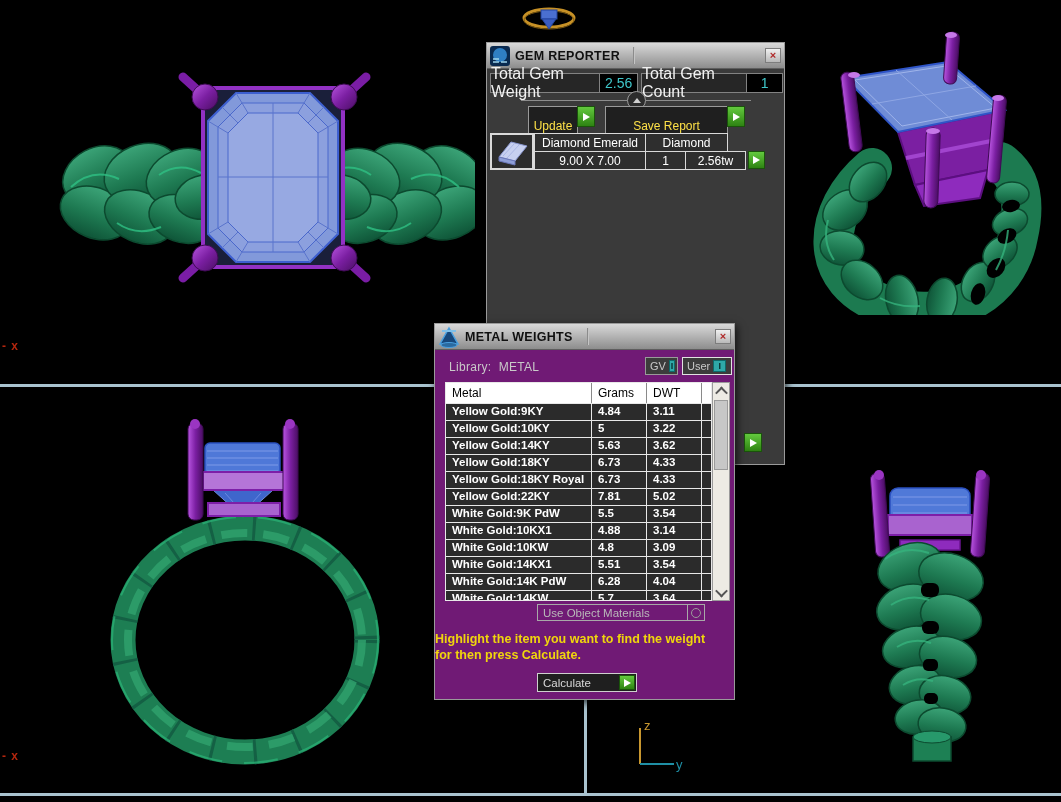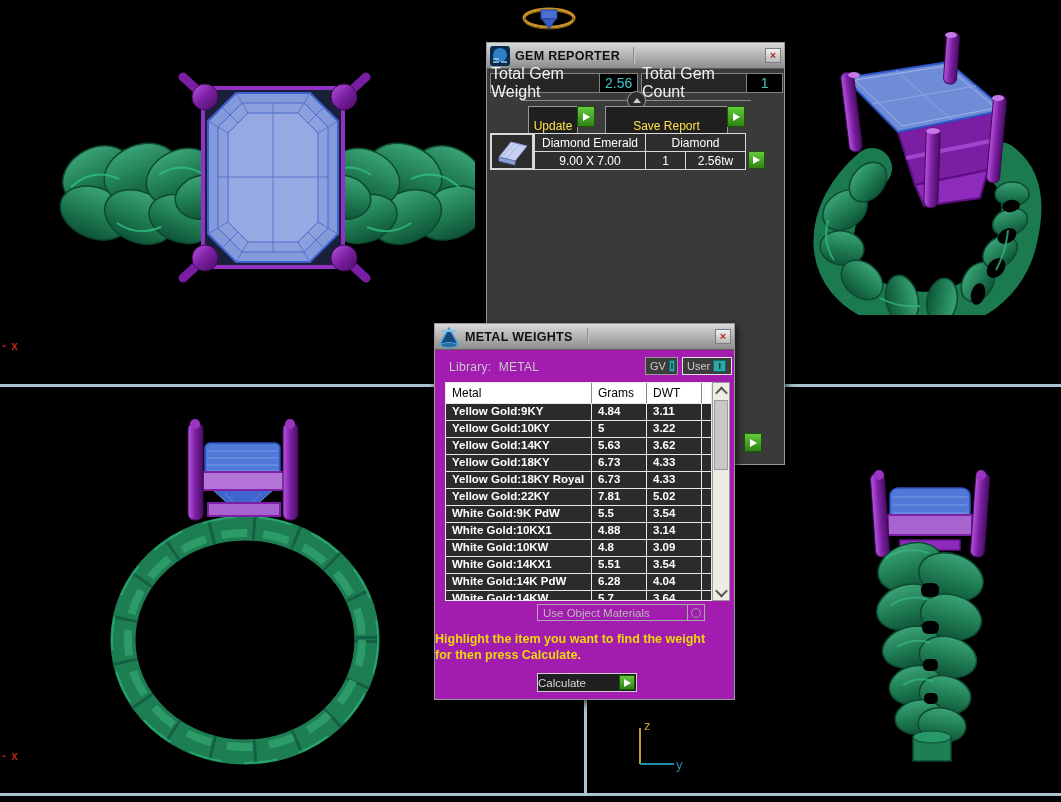--- a/index.html
+++ b/index.html
@@ -12,21 +12,21 @@
   .hdiv { position:absolute; left:0; top:384px; width:1061px; height:3px; background:#a9c3cf; z-index:2; }
   .bdiv { position:absolute; left:0; top:793px; width:1061px; height:3px; background:#a9c3cf; z-index:2; }
 
   
   .axis-x { position:absolute; color:#b3260e; font-weight:bold; font-size:12px; z-index:3; letter-spacing:1px; }
 
   
   .dlg { position:absolute; border:1px solid #9a9a9a; box-sizing:border-box;
          box-shadow:2px 3px 8px rgba(0,0,0,.7); }
   .dlg-gr { left:486px; top:42px; width:299px; height:423px; background:#3a3a3a; z-index:5; }
-  .dlg-mw { left:434px; top:323px; width:301px; height:377px; background:#a21caf; z-index:6; }
+  .dlg-mw { left:434px; top:323px; width:301px; height:377px; background:#701a75; z-index:6; }
   .titlebar { position:absolute; left:0; top:0; right:0; height:26px;
               background:linear-gradient(#d9d9d9,#8d8d8d); border-bottom:1px solid #5e5e5e;
               display:flex; align-items:center; padding:0 3px; gap:5px; box-sizing:border-box; }
   .title { font-weight:bold; font-size:12.5px; color:#101010; letter-spacing:.3px; }
   .groove { position:absolute; top:4px; bottom:4px; width:2px;
             background:linear-gradient(90deg,#6f6f6f,#e2e2e2); }
   .closebtn { margin-left:auto; width:16px; height:15px; background:linear-gradient(#f0f0f0,#b9b9b9);
               border:1px solid #7d7d7d; color:#b02a2a; font-weight:bold; font-size:11px;
               line-height:13px; text-align:center; box-sizing:border-box; }
 
@@ -87,21 +87,21 @@
   .uom { position:absolute; left:102px; top:280px; width:168px; height:17px; border:1px solid #a8a8a8;
          box-sizing:border-box; display:flex; align-items:center; color:#b9b9b9; font-size:11.5px; }
   .uom .txt { flex:1; padding-left:5px; }
   .uom .radio { width:16px; height:100%; border-left:1px solid #a8a8a8; display:flex; align-items:center; justify-content:center; }
   .ring-o { width:8px; height:8px; border-radius:50%; border:1px solid #9a9a9a; }
 
   .mw-instr { position:absolute; left:0; top:307px; width:100%; text-align:left; color:#f0d60c;
               font-weight:bold; font-size:12.5px; line-height:16px; }
   .calc { position:absolute; left:102px; top:349px; width:100px; height:19px; background:#1f1f1f;
           border:1px solid #cfcfcf; box-sizing:border-box; display:flex; align-items:center; }
-  .calc .txt { flex:1; color:#d8d8d8; font-size:11.5px; }
+  .calc .txt { flex:1; color:#d8d8d8; font-size:11.5px; padding-left:5px; }
 
   .frag { position:absolute; color:#e8e8e8; font-size:11px; font-weight:bold; }
 
   svg { display:block; }
 </style>
 </head>
 <body>
 
 <div class="stage">
 
@@ -418,21 +418,21 @@
     <div class="gr-table">
       <div class="gr-iconcell">
         <svg width="40" height="33" viewBox="0 0 40 33">
           <polygon points="7,22 19,7 35,11 23,26" fill="#c7d0f0" stroke="#8a97cf" stroke-width="1"></polygon>
           <polygon points="7,22 23,26 23,30 7,26" fill="#8f9fd8" stroke="#6a77b8" stroke-width="1"></polygon>
           <line x1="11" y1="21" x2="22" y2="9" stroke="#aab6e4" stroke-width="1"></line>
           <line x1="15" y1="23" x2="27" y2="10" stroke="#aab6e4" stroke-width="1"></line>
         </svg>
       </div>
       <div class="gr-cell" style="left:44px; top:0; width:112px;">Diamond Emerald</div>
-      <div class="gr-cell" style="left:155px; top:0; width:101px;">Diamond</div>
+      <div class="gr-cell" style="left:155px; top:0; width:83px;">Diamond</div>
       <div class="gr-cell" style="left:44px; top:18px; width:112px;">9.00 X 7.00</div>
       <div class="gr-cell" style="left:155px; top:18px; width:41px;">1</div>
       <div class="gr-cell" style="left:195px; top:18px; width:61px;">2.56tw</div>
     </div>
     <div class="garrow" style="left:261px; top:108px; width:17px; height:18px;">
         <span class="tri-right"></span>
       </div>
 
     <span class="frag" style="left:243px; top:392px;">l</span>
     <div class="garrow" style="left:257px; top:390px; width:18px; height:19px;">

